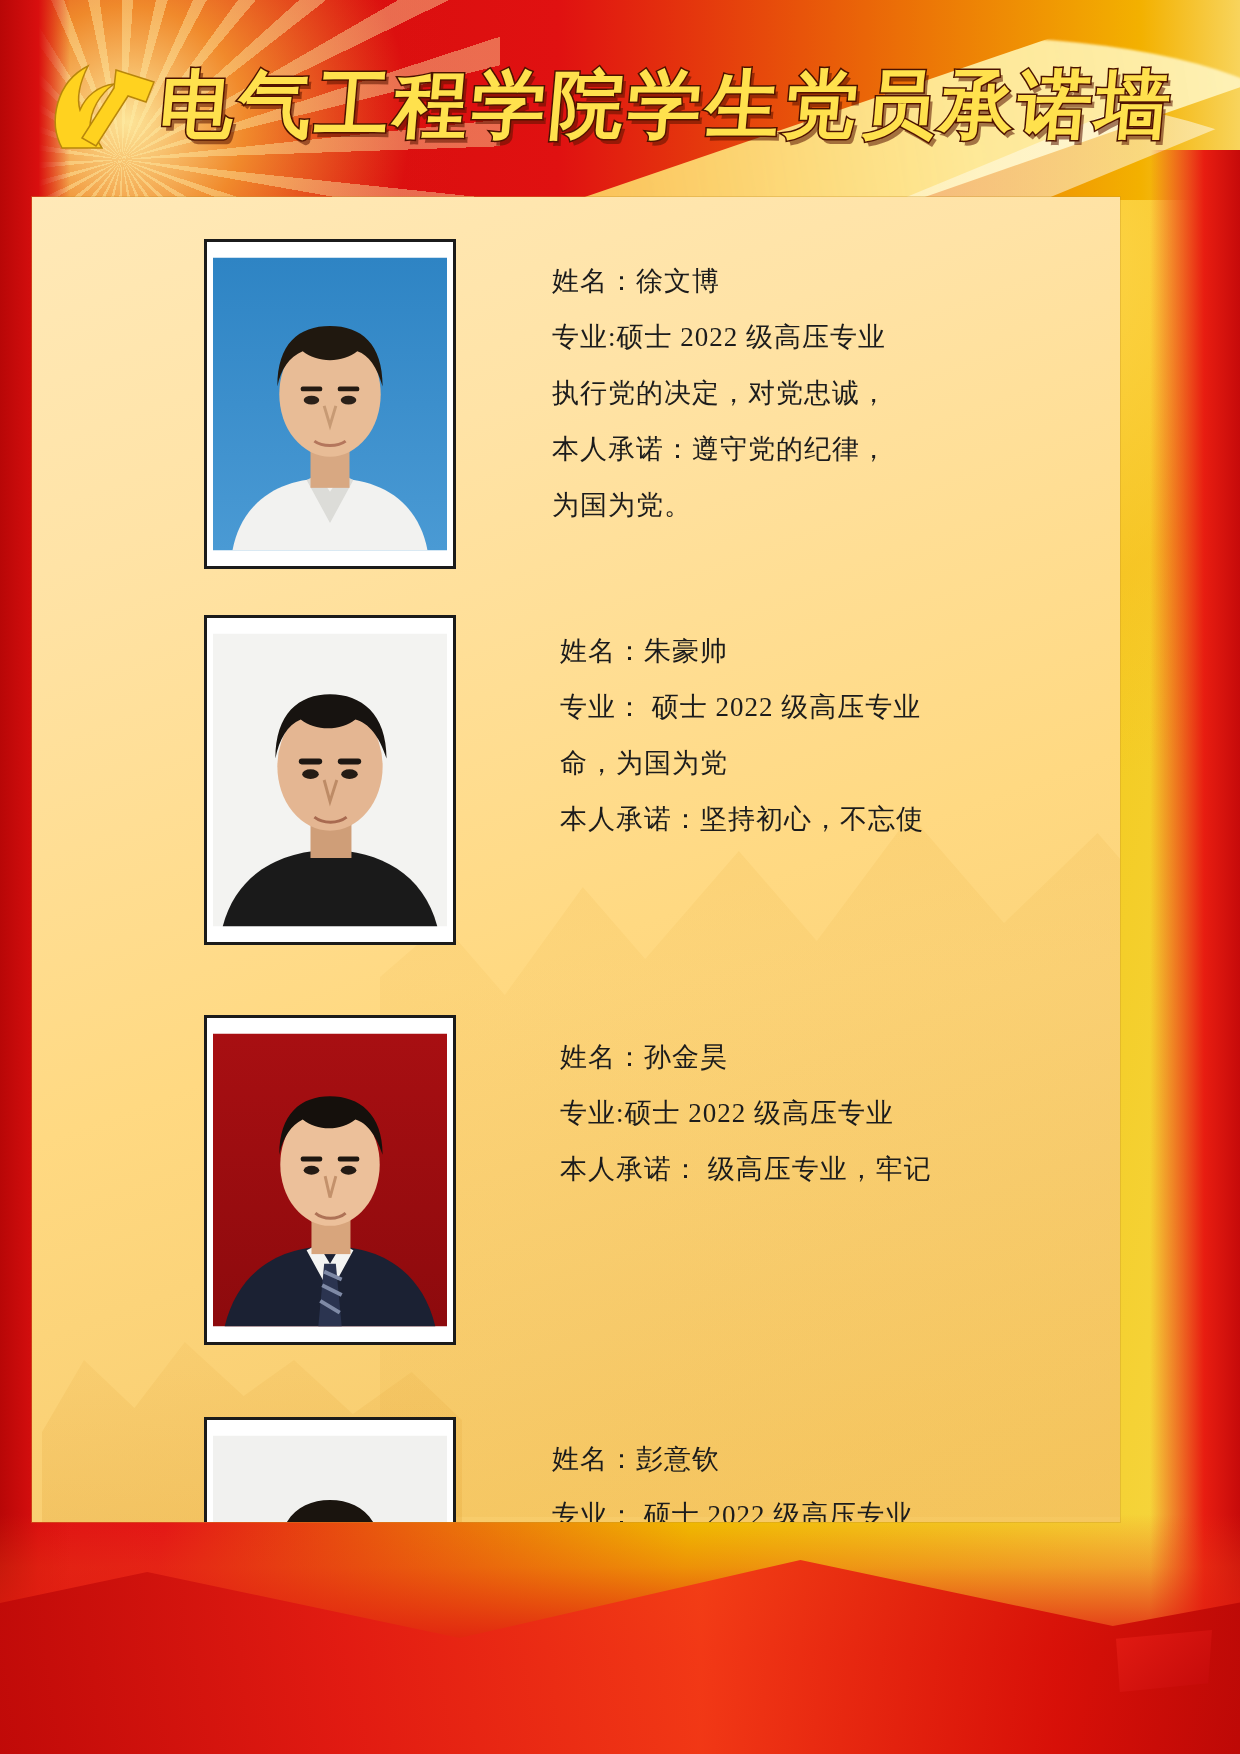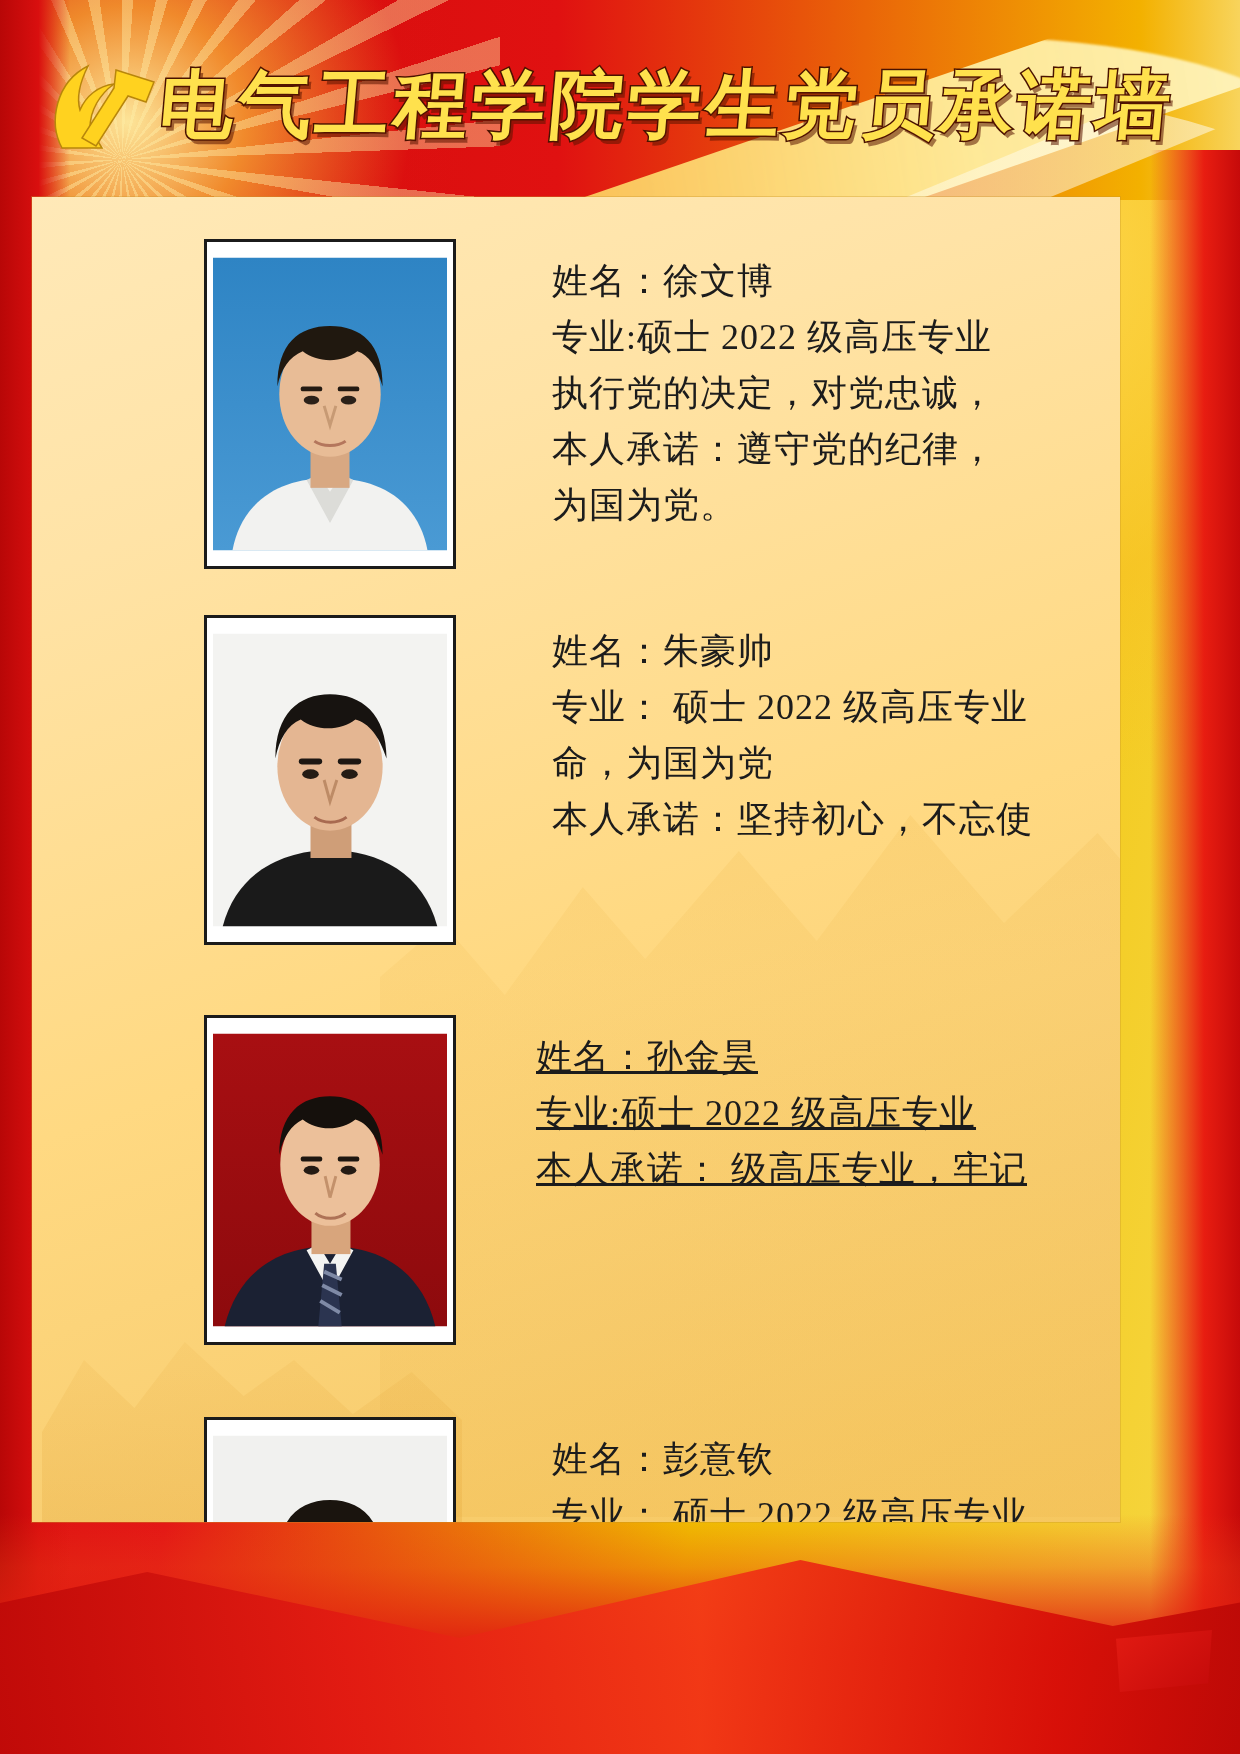--- a/index.html
+++ b/index.html
@@ -157,21 +157,21 @@
     position: relative;
     padding: 40px 0 0 0;
   }
   .entry {
     position: relative;
     display: flex;
     align-items: flex-start;
     margin: 0 0 0 0;
   }
   .entry.e1 { padding-top: 2px; }
-  .entry.e2 { padding-top: 46px; }
+  .entry.e2 { padding-top: 46px; gap: 8px; }
   .entry.e3 { padding-top: 70px; }
   .entry.e4 { padding-top: 72px; }
 
   .photo-wrap {
     flex: 0 0 auto;
     width: 252px;
     margin-left: 172px;
     background: #ffffff;
     padding: 6px;
     border: 3px solid #1b1b1b;
@@ -184,25 +184,25 @@
     overflow: hidden;
     display: block;
   }
   .photo svg { display: block; width: 100%; height: 100%; }
 
   .info {
     flex: 1 1 auto;
     margin-left: 96px;
     padding-top: 14px;
     color: #1c1c1c;
-    font-size: 36px;
+    font-size: 27px;
     line-height: 56px;
     letter-spacing: 1px;
   }
-  .entry.e3 .info { margin-left: 80px; text-decoration: underline; }
+  .entry.e3 .info { margin-left: 104px; }
   .entry.e2 .info { padding-top: 8px; }
   .info .line { white-space: nowrap; }
 
   
   .flag-small {
     position: absolute;
     right: 28px; bottom: 62px;
     width: 96px; height: 62px;
     background: linear-gradient(135deg, #e21b12 0%, #c40a0a 100%);
     clip-path: polygon(0 14%, 100% 0, 96% 86%, 4% 100%);

